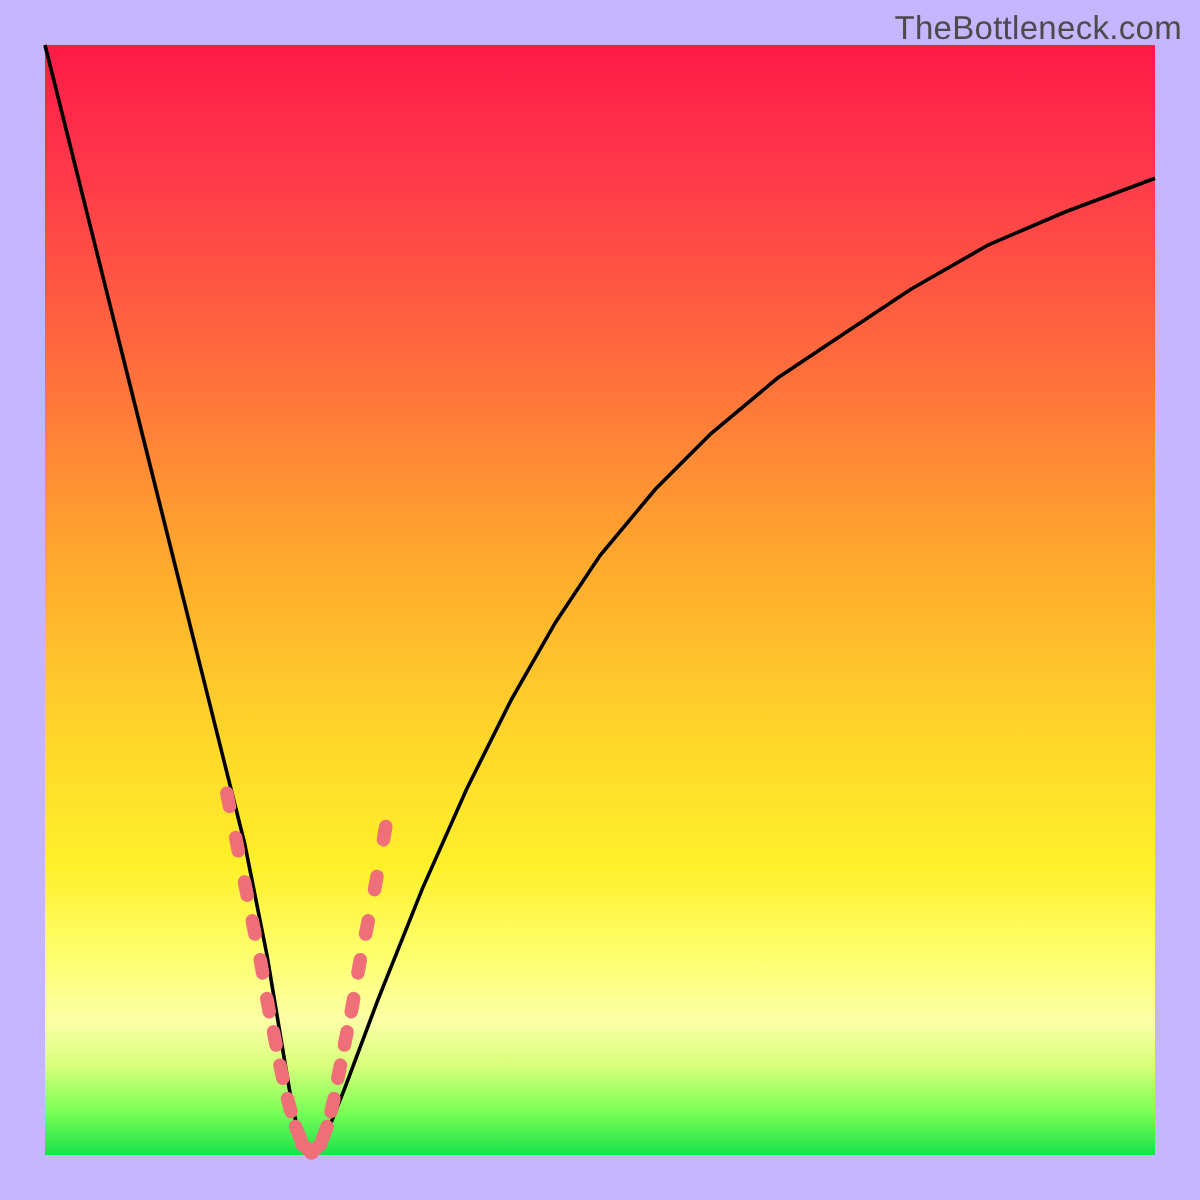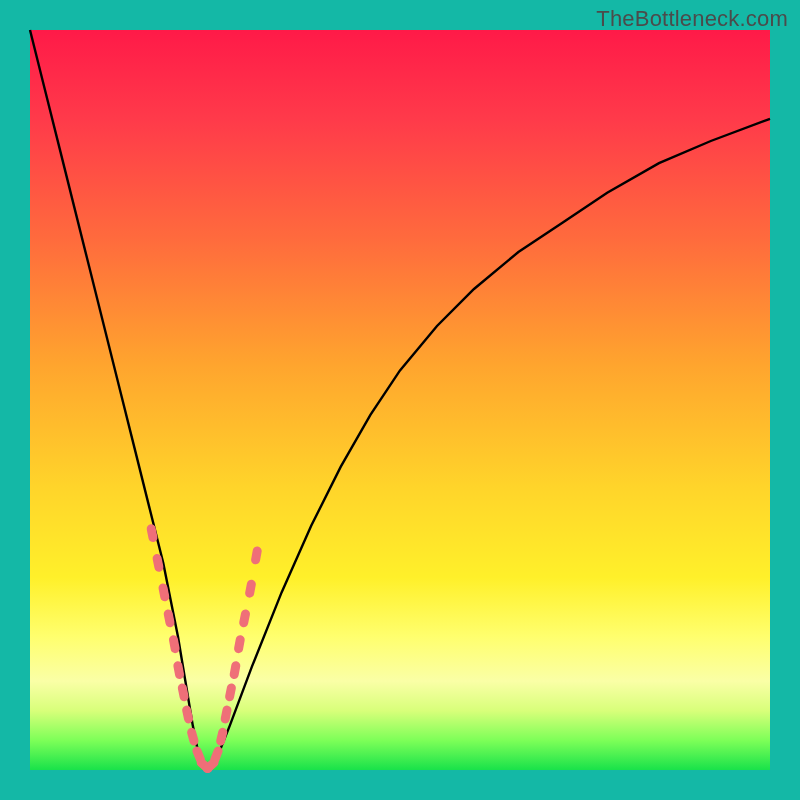--- a/index.html
+++ b/index.html
@@ -10,21 +10,21 @@
     overflow: hidden;
     background: #000;
     font-family: Arial, Helvetica, sans-serif;
   }
   .frame {
     position: absolute;
     left: 0;
     top: 0;
     width: 800px;
     height: 800px;
-    background: #14b8a6;
+    background: #c4b5fd;
   }
   .plot {
     position: absolute;
     left: 30px;
     top: 30px;
     width: 740px;
     height: 740px;
     
     background: linear-gradient(
       to bottom,

